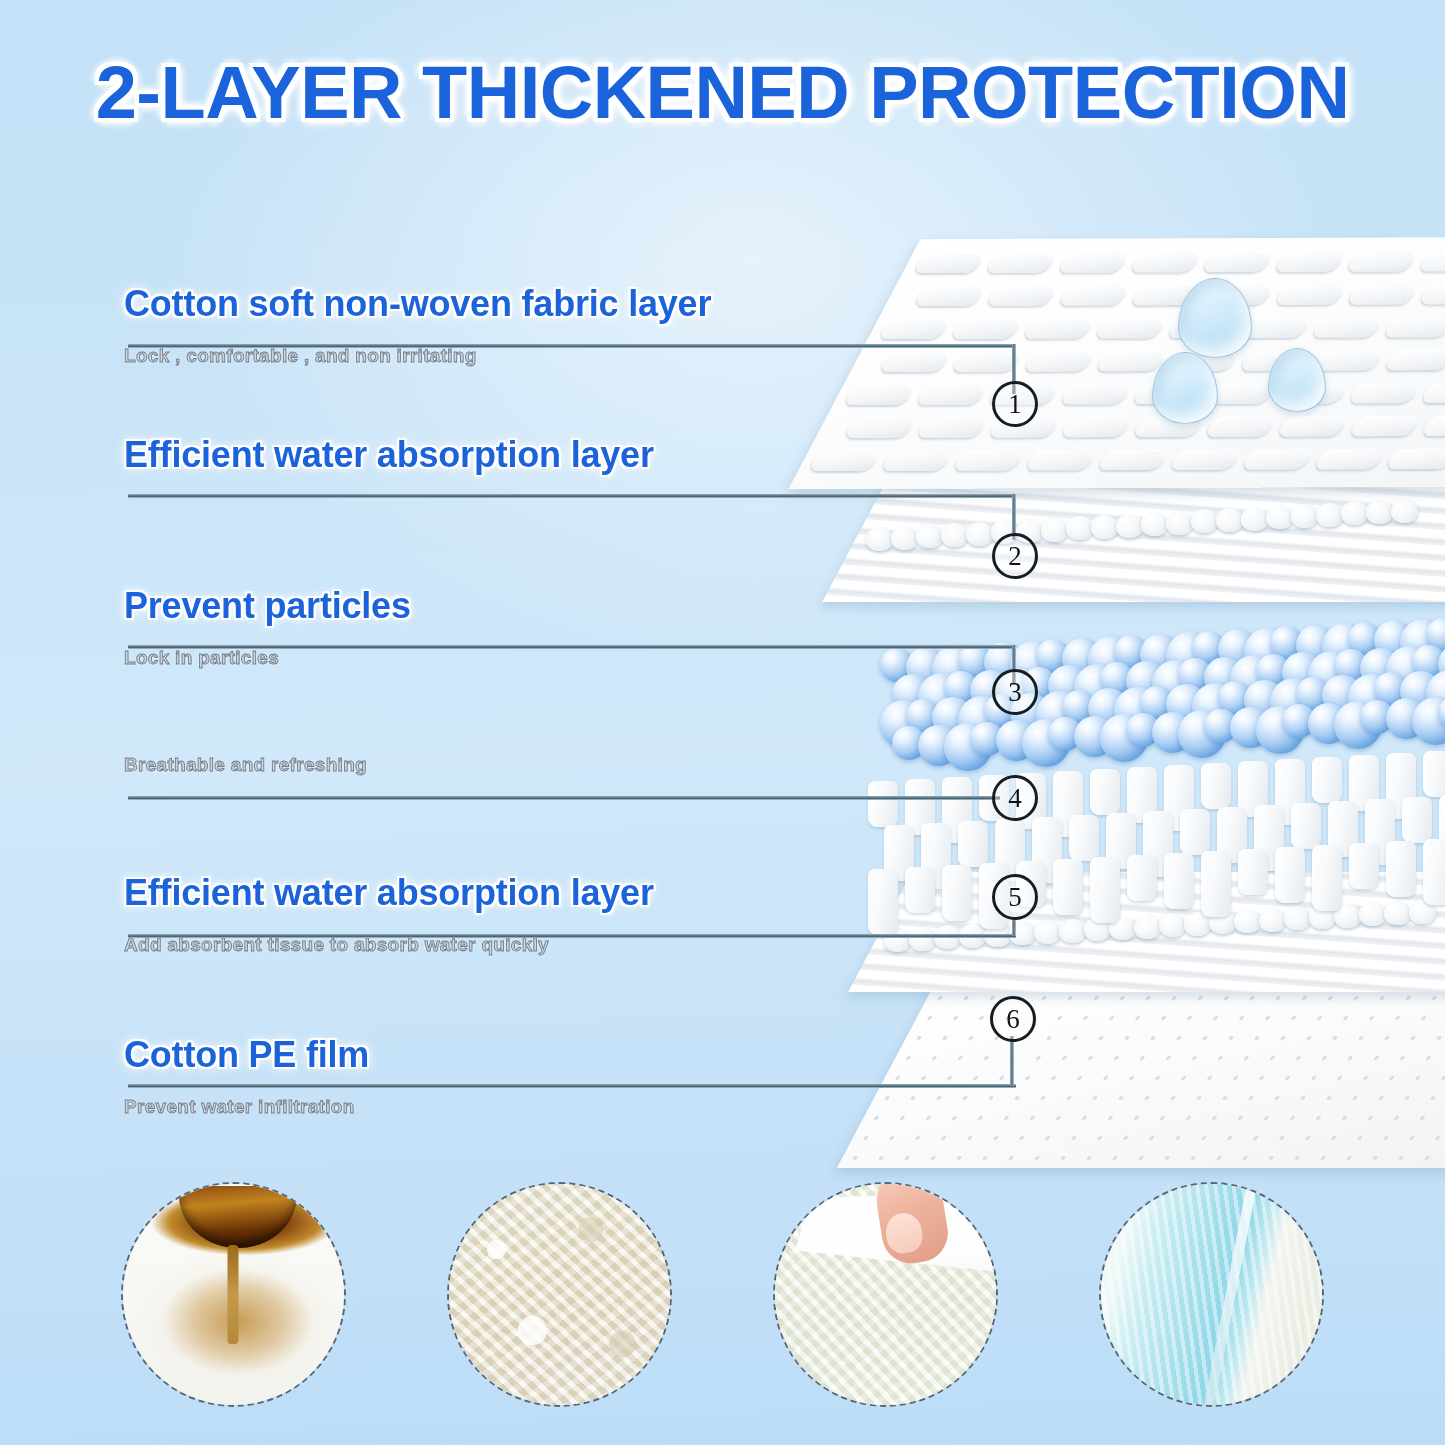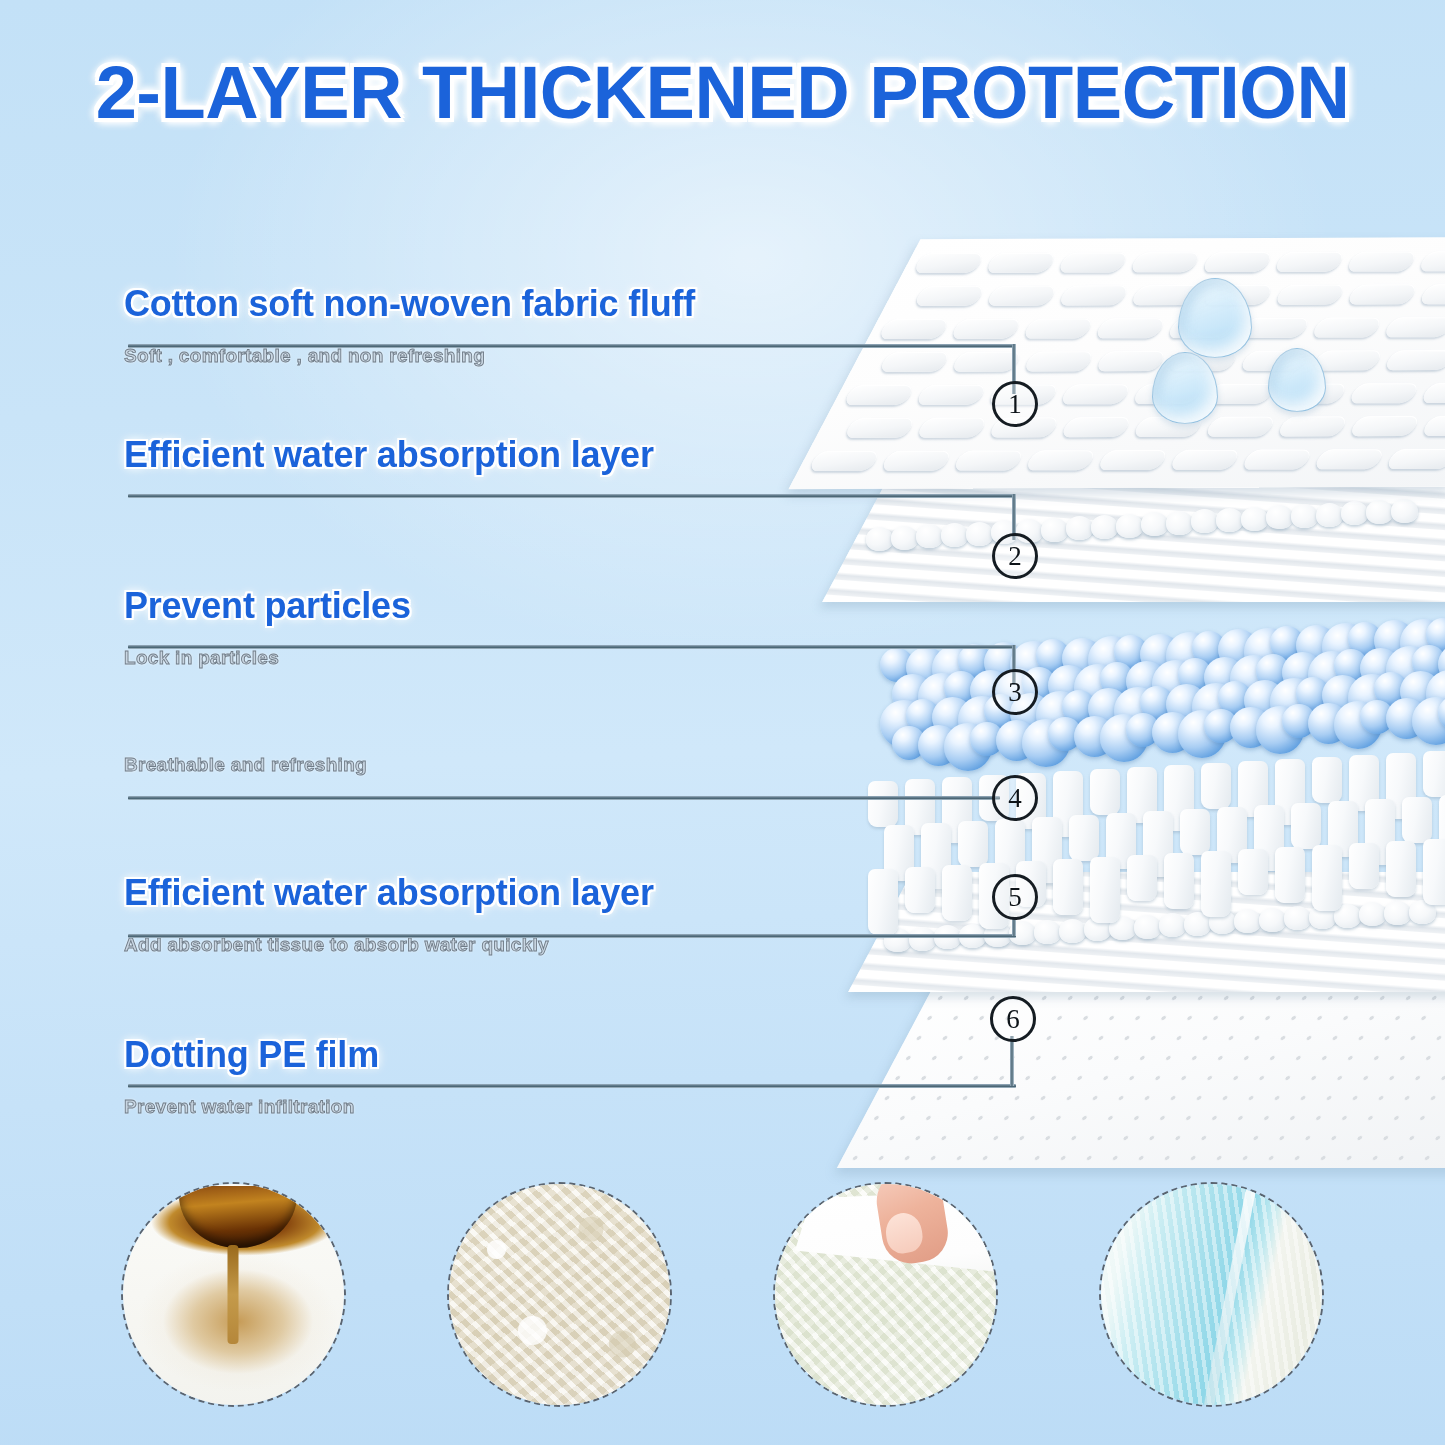--- a/index.html
+++ b/index.html
@@ -583,22 +583,22 @@
           <div class="pill" style="left: 586px;"></div>
         </div>
       </div>
 
     <div class="drop" style="left:1178px; top:278px; width:72px; height:78px;"></div>
     <div class="drop" style="left:1152px; top:352px; width:64px; height:70px;"></div>
     <div class="drop" style="left:1268px; top:348px; width:56px; height:62px;"></div>
   </div>
 
   <div class="layer-block" style="top:283px;">
-    <div class="layer-title">Cotton soft non-woven fabric fluff</div>
-    <div class="layer-sub">Soft , comfortable , and non refreshing</div>
+    <div class="layer-title">Cotton soft non-woven fabric layer</div>
+    <div class="layer-sub">Lock , comfortable , and non irritating</div>
   </div>
   <div class="conn-h" style="left:128px; top:344px; width:888px;"></div>
   <div class="conn-v" style="left:1012px; top:344px; height:50px;"></div>
   <div class="num-circle" style="left:992px; top:381px;">1</div>
 
   <div class="layer-block" style="top:434px;">
     <div class="layer-title">Efficient water absorption layer</div>
   </div>
   <div class="conn-h" style="left:128px; top:494px; width:888px;"></div>
   <div class="conn-v" style="left:1012px; top:494px; height:46px;"></div>
@@ -620,21 +620,21 @@
 
   <div class="layer-block" style="top:872px;">
     <div class="layer-title">Efficient water absorption layer</div>
     <div class="layer-sub">Add absorbent tissue to absorb water quickly</div>
   </div>
   <div class="conn-h" style="left:128px; top:934px; width:888px;"></div>
   <div class="conn-v" style="left:1012px; top:918px; height:18px;"></div>
   <div class="num-circle" style="left:992px; top:874px;">5</div>
 
   <div class="layer-block" style="top:1034px;">
-    <div class="layer-title">Dotting PE film</div>
+    <div class="layer-title">Cotton PE film</div>
     <div class="layer-sub">Prevent water infiltration</div>
   </div>
   <div class="conn-h" style="left:128px; top:1084px; width:888px;"></div>
   <div class="conn-v" style="left:1010px; top:1036px; height:50px;"></div>
   <div class="num-circle" style="left:990px; top:996px;">6</div>
 
   <div class="photos">
     <div class="photo p1">
       <div class="inner">
         <div class="spoon"></div>

